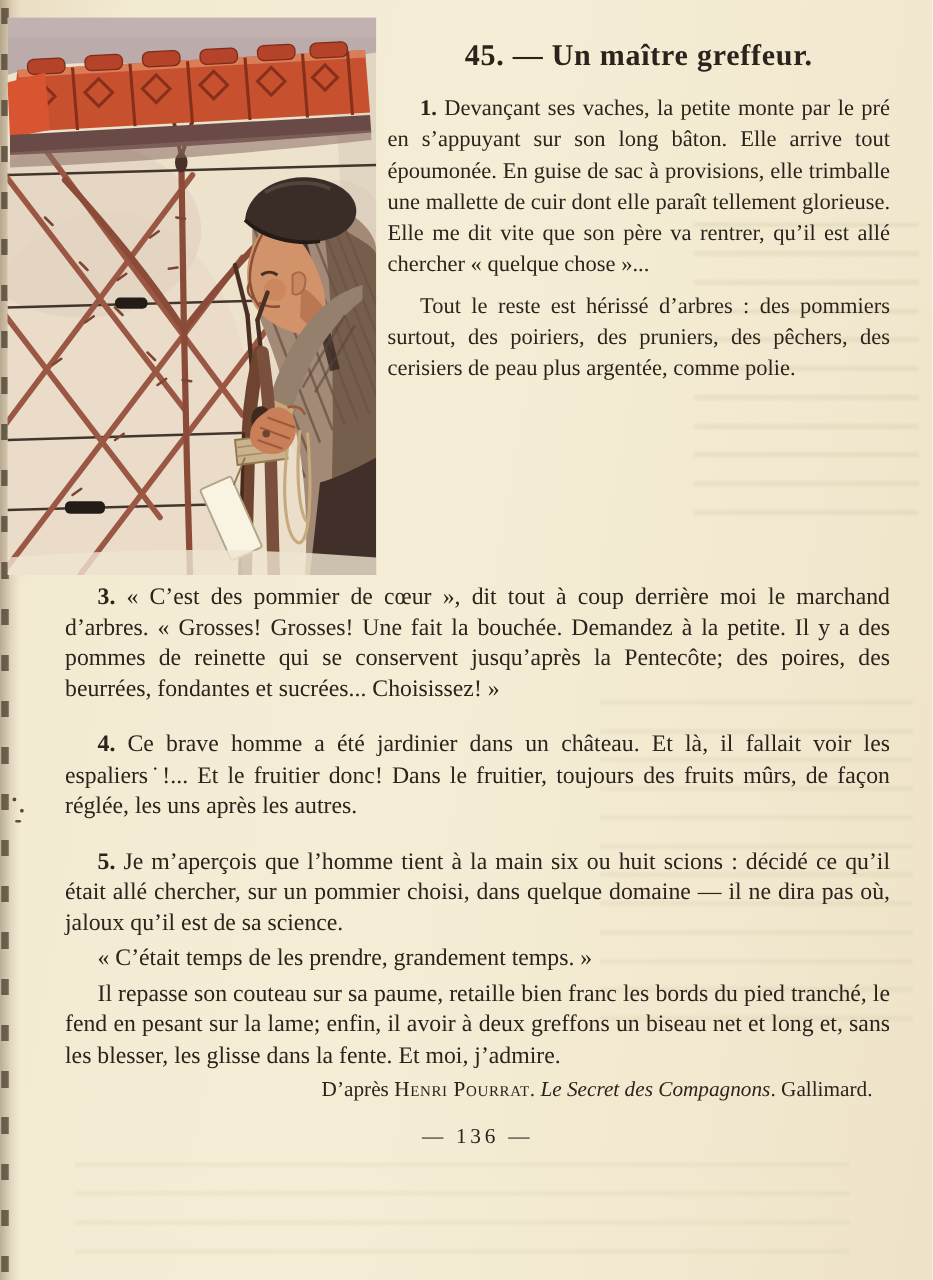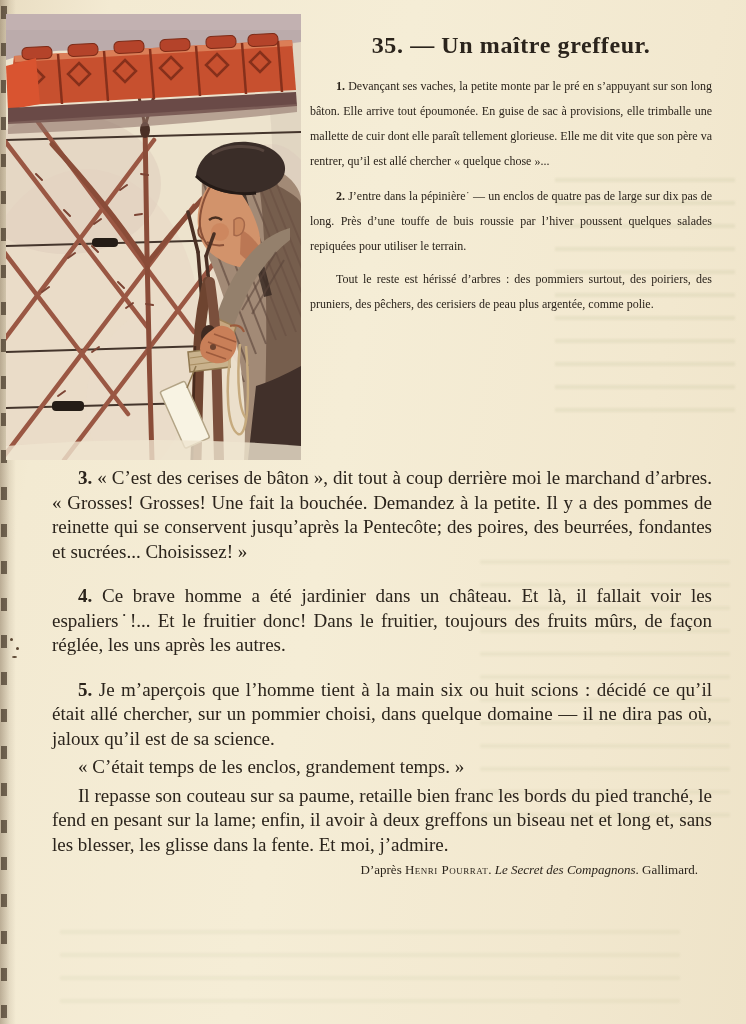--- a/index.html
+++ b/index.html
@@ -23,28 +23,28 @@
   .specks i:nth-child(2){left:6px;top:9px;}
   .specks i:nth-child(3){left:2px;top:18px;width:5px;height:2px;}
 
   .content{position:relative;padding:6px 34px 0 52px;}
   .illustration{float:left;width:295px;height:446px;margin:8px 9px 6px -46px;}
   .illustration svg{display:block;}
 
   .title{font-size:24px;font-weight:bold;text-align:center;margin:26px 0 0 0;letter-spacing:.6px;white-space:nowrap;}
 
   .para{text-align:justify;text-indent:26px;margin:0;}
-  .col{font-size:12px;line-height:25px;}
+  .col{font-size:18px;line-height:25px;}
   .wide{font-size:19px;line-height:24.5px;}
   .m16{margin-top:15px;} .m10{margin-top:10px;} .m8{margin-top:8px;}
   .m6{margin-top:20px;} .m4{margin-top:4px;}
   .cl{clear:left;}
   .num{font-weight:bold;}
 
-  .attribution{font-size:13px;text-align:right;margin-top:5px;padding-right:14px;}
+  .attribution{font-size:17px;text-align:right;margin-top:5px;padding-right:14px;}
   .sc{font-variant:small-caps;letter-spacing:.5px;}
   .page-number{text-align:center;font-size:17px;margin-top:4px;letter-spacing:3px;}
 </style>
 </head>
 <body>
 
 <div class="binding"></div>
 <div class="binding-dashes"></div>
 <div class="ghost g1"></div>
 <div class="ghost g2"></div>
@@ -209,27 +209,27 @@
 
       <path d="M206,316 C196,322 191,332 196,342 C203,350 216,352 224,345 C231,338 233,328 228,318 C221,310 212,310 206,316 Z" fill="#c97f58"></path>
       <path d="M200,338 L220,345 M202,328 L226,337 M208,320 L230,328" stroke="#9c5a3c" stroke-width="1.5"></path>
       <circle cx="207" cy="333" r="3" fill="#6e4430"></circle>
       <path d="M224,312 C230,310 236,312 238,318" stroke="#9c5a3c" stroke-width="2" fill="none"></path>
 
       <path d="M0,432 Q150,420 295,432 L295,446 L0,446 Z" fill="#efe5cf" opacity="0.8"></path>
     </svg>
   </div>
 
-  <h1 class="title">35. — Un maître greffeur.</h1>
+  <h1 class="title">45. — Un maître greffeur.</h1>
 
   <p class="para col m16"><b class="num">1.</b> <span>Devançant ses vaches, la petite monte par le pré en s’appuyant sur son long bâton. Elle arrive tout époumonée. En guise de sac à provisions, elle trimballe une mallette de cuir dont elle paraît tellement glorieuse. Elle me dit vite que son père va rentrer, qu’il est allé chercher « quelque chose »...</span></p>
-  <p class="para col m10"><b class="num">2.</b> <span>J’entre dans la pépinière˙ — un enclos de quatre pas de large sur dix pas de long. Près d’une touffe de buis roussie par l’hiver poussent quelques salades repiquées pour utiliser le terrain.</span></p>
   <p class="para col m8"><b class="num"></b> <span>Tout le reste est hérissé d’arbres : des pommiers surtout, des poiriers, des pruniers, des pêchers, des cerisiers de peau plus argentée, comme polie.</span></p>
 
-  <p class="para wide cl m8"><b class="num">3.</b> <span>« C’est des cerises de bâton », dit tout à coup derrière moi le marchand d’arbres. « Grosses! Grosses! Une fait la bouchée. Demandez à la petite. Il y a des pommes de reinette qui se conservent jusqu’après la Pentecôte; des poires, des beurrées, fondantes et sucrées... Choisissez! »</span></p>
+  <p class="para wide cl m8"><b class="num">3.</b> <span>« C’est des pommier de cœur », dit tout à coup derrière moi le marchand d’arbres. « Grosses! Grosses! Une fait la bouchée. Demandez à la petite. Il y a des pommes de reinette qui se conservent jusqu’après la Pentecôte; des poires, des beurrées, fondantes et sucrées... Choisissez! »</span></p>
   <p class="para wide m6"><b class="num">4.</b> <span>Ce brave homme a été jardinier dans un château. Et là, il fallait voir les espaliers˙!... Et le fruitier donc! Dans le fruitier, toujours des fruits mûrs, de façon réglée, les uns après les autres.</span></p>
   <p class="para wide m6"><b class="num">5.</b> <span>Je m’aperçois que l’homme tient à la main six ou huit scions : décidé ce qu’il était allé chercher, sur un pommier choisi, dans quelque domaine — il ne dira pas où, jaloux qu’il est de sa science.</span></p>
-  <p class="para wide m4"><b class="num"></b> <span>« C’était temps de les enclos, grandement temps. »</span></p>
+  <p class="para wide m4"><b class="num"></b> <span>« C’était temps de les prendre, grandement temps. »</span></p>
   <p class="para wide m4"><b class="num"></b> <span>Il repasse son couteau sur sa paume, retaille bien franc les bords du pied tranché, le fend en pesant sur la lame; enfin, il avoir à deux greffons un biseau net et long et, sans les blesser, les glisse dans la fente. Et moi, j’admire.</span></p>
 
   <p class="attribution"><span>D’après </span><span class="sc">Henri Pourrat</span><span>. </span><i>Le Secret des Compagnons</i><span>. Gallimard.</span></p>
 
+  <div class="page-number">— 136 —</div>
 </div>
 
 </body></html>

